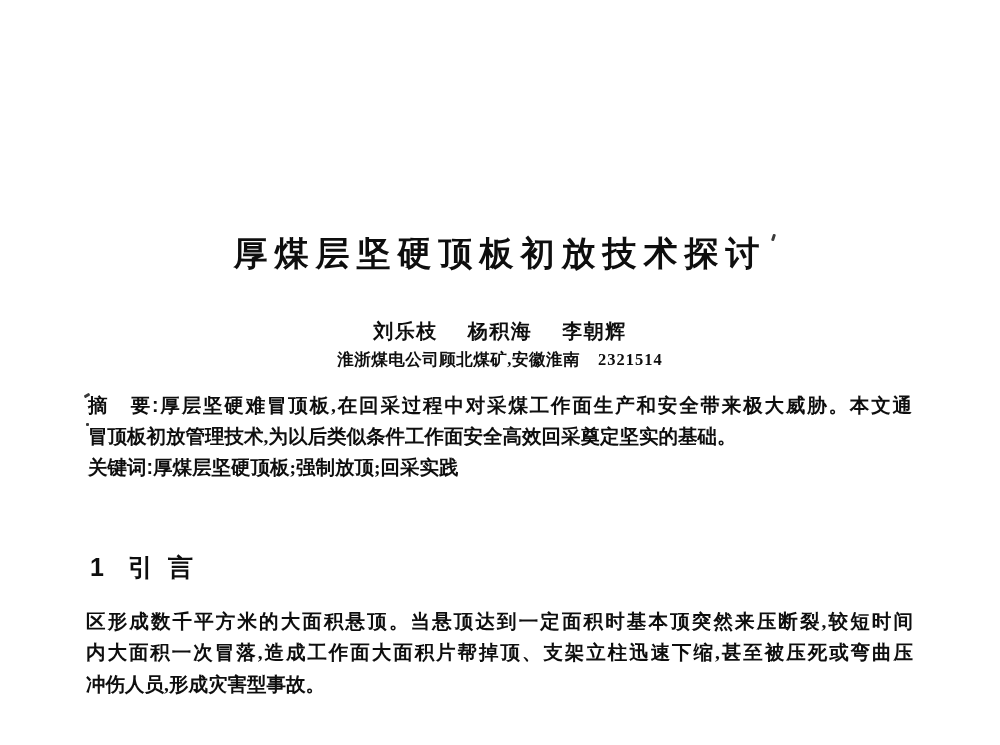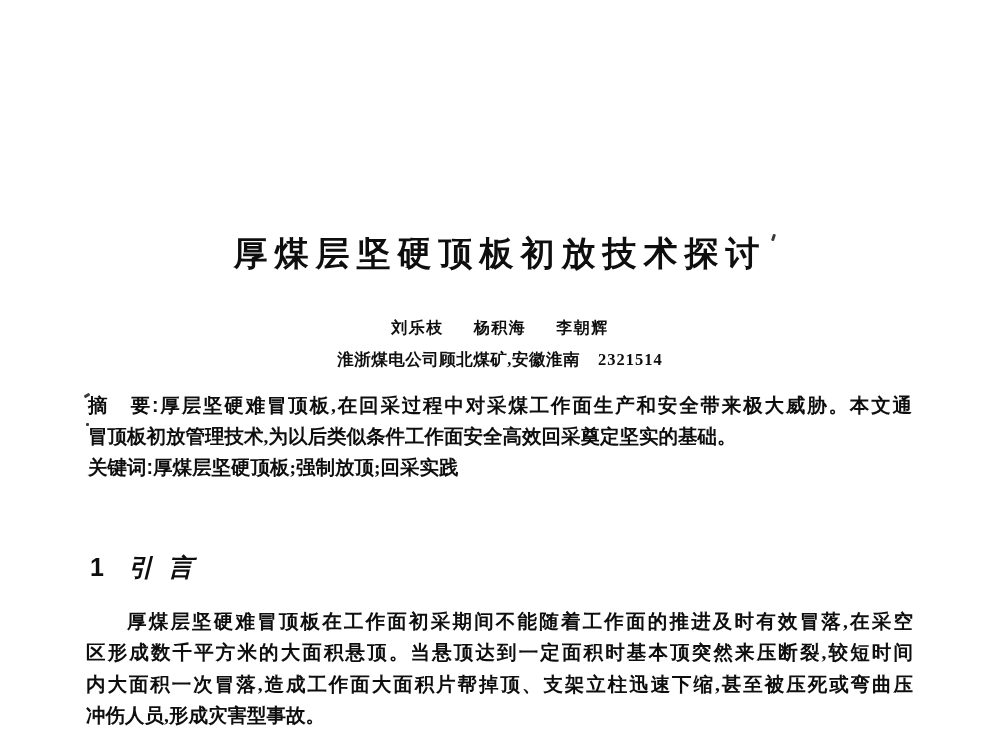--- a/index.html
+++ b/index.html
@@ -31,21 +31,21 @@
   }
   
   .authors {
     position: absolute;
     top: 318px;
     left: 0;
     right: 0;
     display: flex;
     justify-content: center;
     gap: 30px;
-    font-size: 16px;
+    font-size: 20px;
     font-weight: 600;
     letter-spacing: 1.5px;
   }
   
   .affiliation {
     position: absolute;
     top: 349px;
     left: 0;
     right: 0;
     text-align: center;
@@ -88,21 +88,20 @@
     left: 90px;
     display: flex;
     align-items: baseline;
     gap: 24px;
     font-family: "Liberation Sans", "DejaVu Sans", sans-serif;
     font-weight: bold;
     font-size: 25px;
   }
   .section-heading .sec-title {
     letter-spacing: 15px;
-    font-style: italic;
   }
   
   .body-block {
     position: absolute;
     top: 606px;
     left: 86px;
     width: 827px;
     font-size: 19.5px;
     line-height: 31.4px;
     font-weight: 600;
@@ -146,21 +145,20 @@
       <span class="block-label">关键词:</span><span>厚煤层坚硬顶板;强制放顶;回采实践</span>
     </div>
   </div>
 
   <div class="section-heading">
     <span class="sec-num">1</span>
     <span class="sec-title">引言</span>
   </div>
 
   <div class="body-block">
-    <div class="body-line first just">厚煤层坚硬难冒顶板在工作面初采期间不能随着工作面的推进及时有效冒落,在采空</div>
     <div class="body-line just">区形成数千平方米的大面积悬顶。当悬顶达到一定面积时基本顶突然来压断裂,较短时间</div>
     <div class="body-line just">内大面积一次冒落,造成工作面大面积片帮掉顶、支架立柱迅速下缩,甚至被压死或弯曲压</div>
     <div class="body-line">冲伤人员,形成灾害型事故。</div>
   </div>
 
   <div class="speck speck-1"></div>
   <div class="speck speck-2"></div>
   <div class="speck speck-3"></div>
 
 </div>

